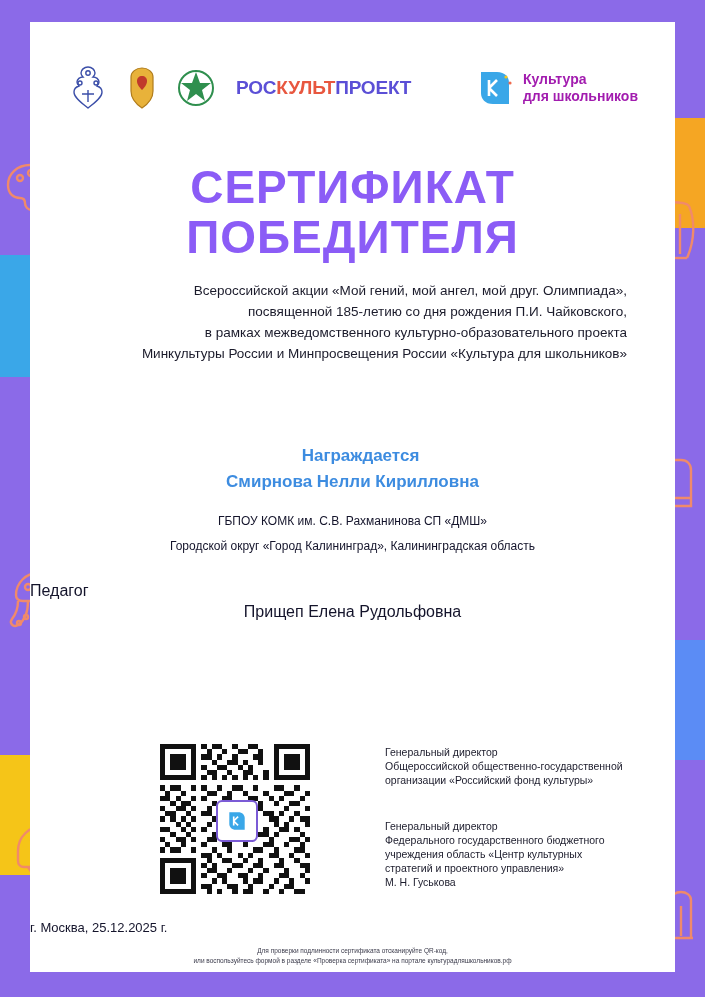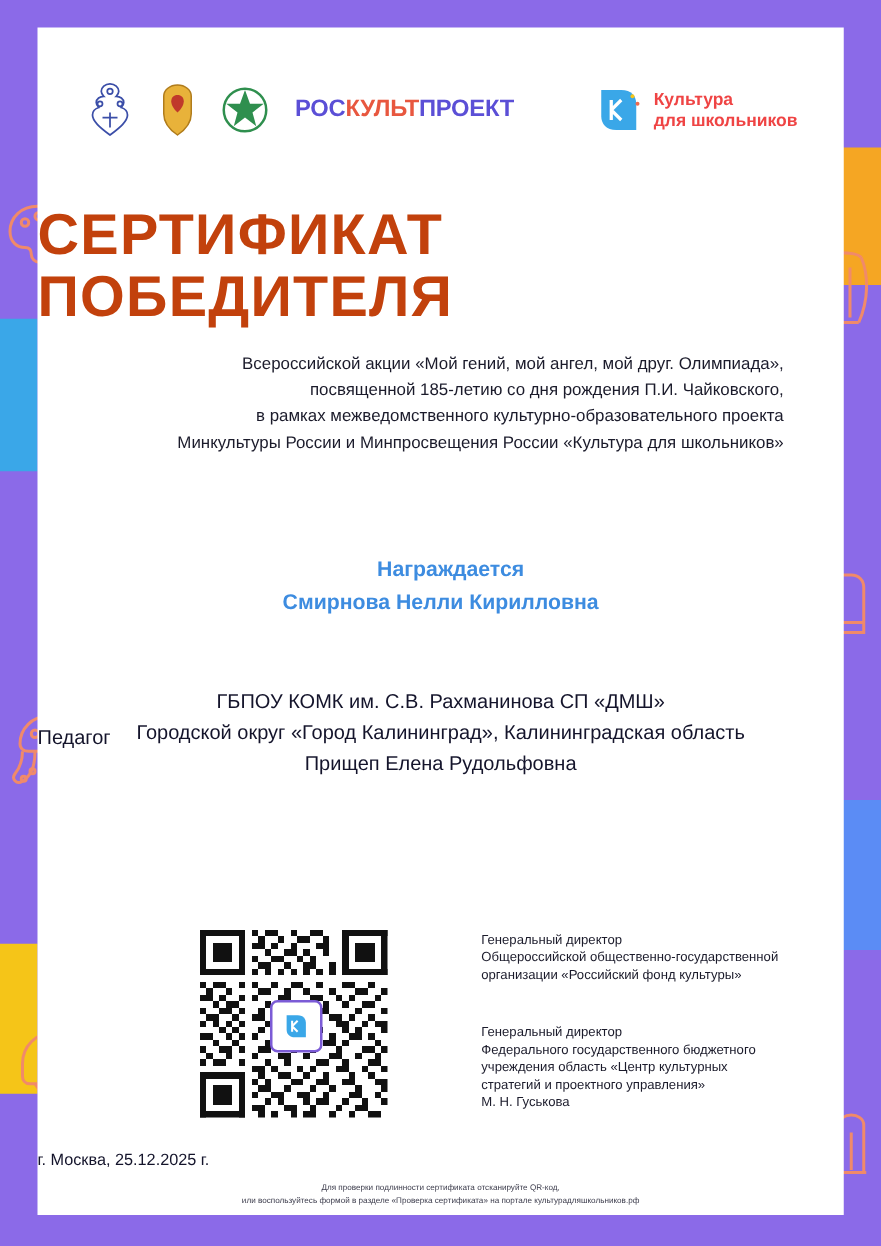--- a/index.html
+++ b/index.html
@@ -71,31 +71,31 @@
     margin-left: auto;
     display: flex;
     align-items: center;
     gap: 8px;
   }
   .kds-mark { width: 40px; height: 40px; flex:none; }
   .kds-text {
     font-size: 14px;
     line-height: 17px;
     font-weight: 700;
-    color: #ef4444;
+    color: #a21caf;
     white-space: nowrap;
   }
 
   
   .title {
     position: absolute;
     left: 0; right: 0;
     top: 140px;
-    text-align: left;
-    color: #c2410c;
+    text-align: center;
+    color: #8b5cf6;
     font-size: 46px;
     line-height: 50px;
     font-weight: 700;
     letter-spacing: 1px;
   }
 
   .subtitle {
     position: absolute;
     left: 48px;
     right: 48px;
@@ -135,24 +135,23 @@
     font-weight: 700;
     color: #3d8ce0;
   }
 
   .org {
     position: absolute;
     left: 40px;
     right: 40px;
     top: 487px;
     text-align: center;
-    font-size: 16px;
+    font-size: 12px;
     line-height: 25px;
     color: #14142b;
-    margin-top: 40px;
   }
 
   .teacher-label {
     position: absolute;
     left: 0; right: 0;
     top: 560px;
     text-align: left;
     font-size: 16px;
     color: #14142b;
   }

